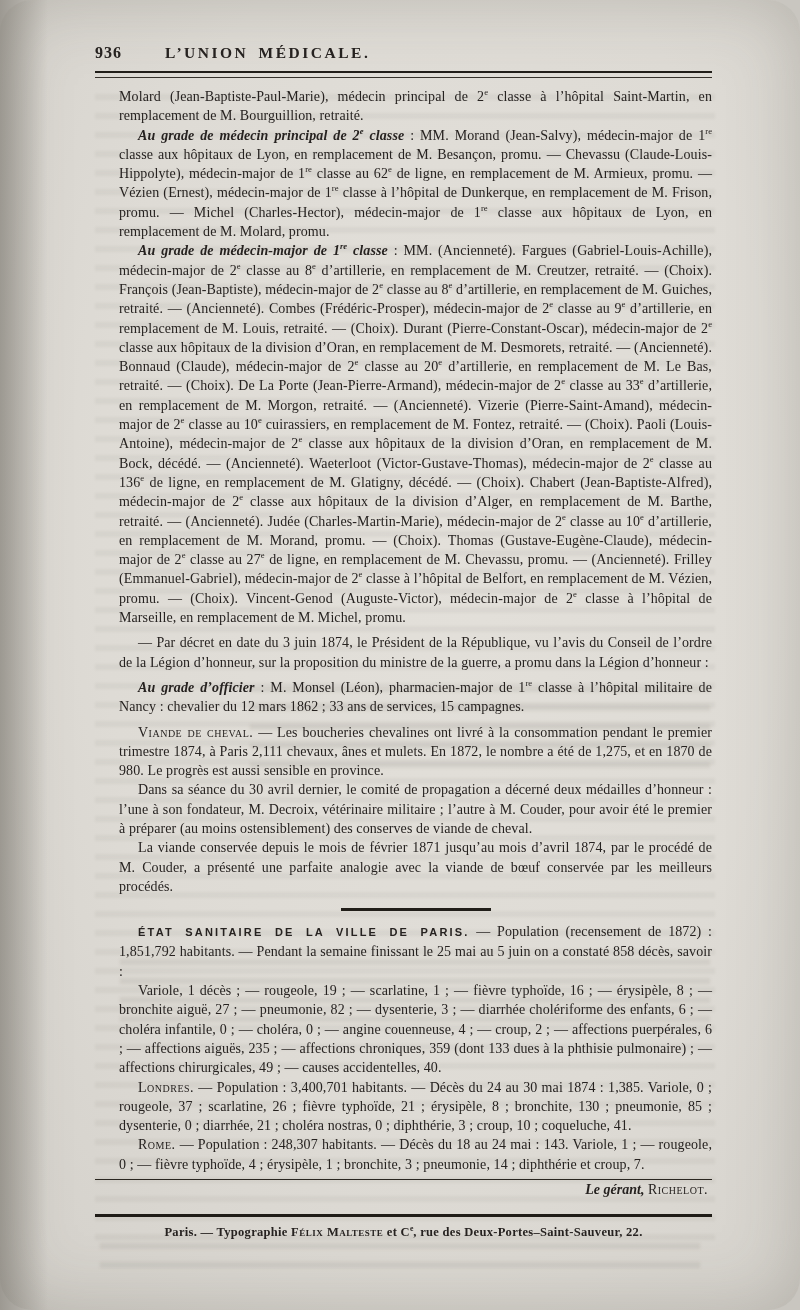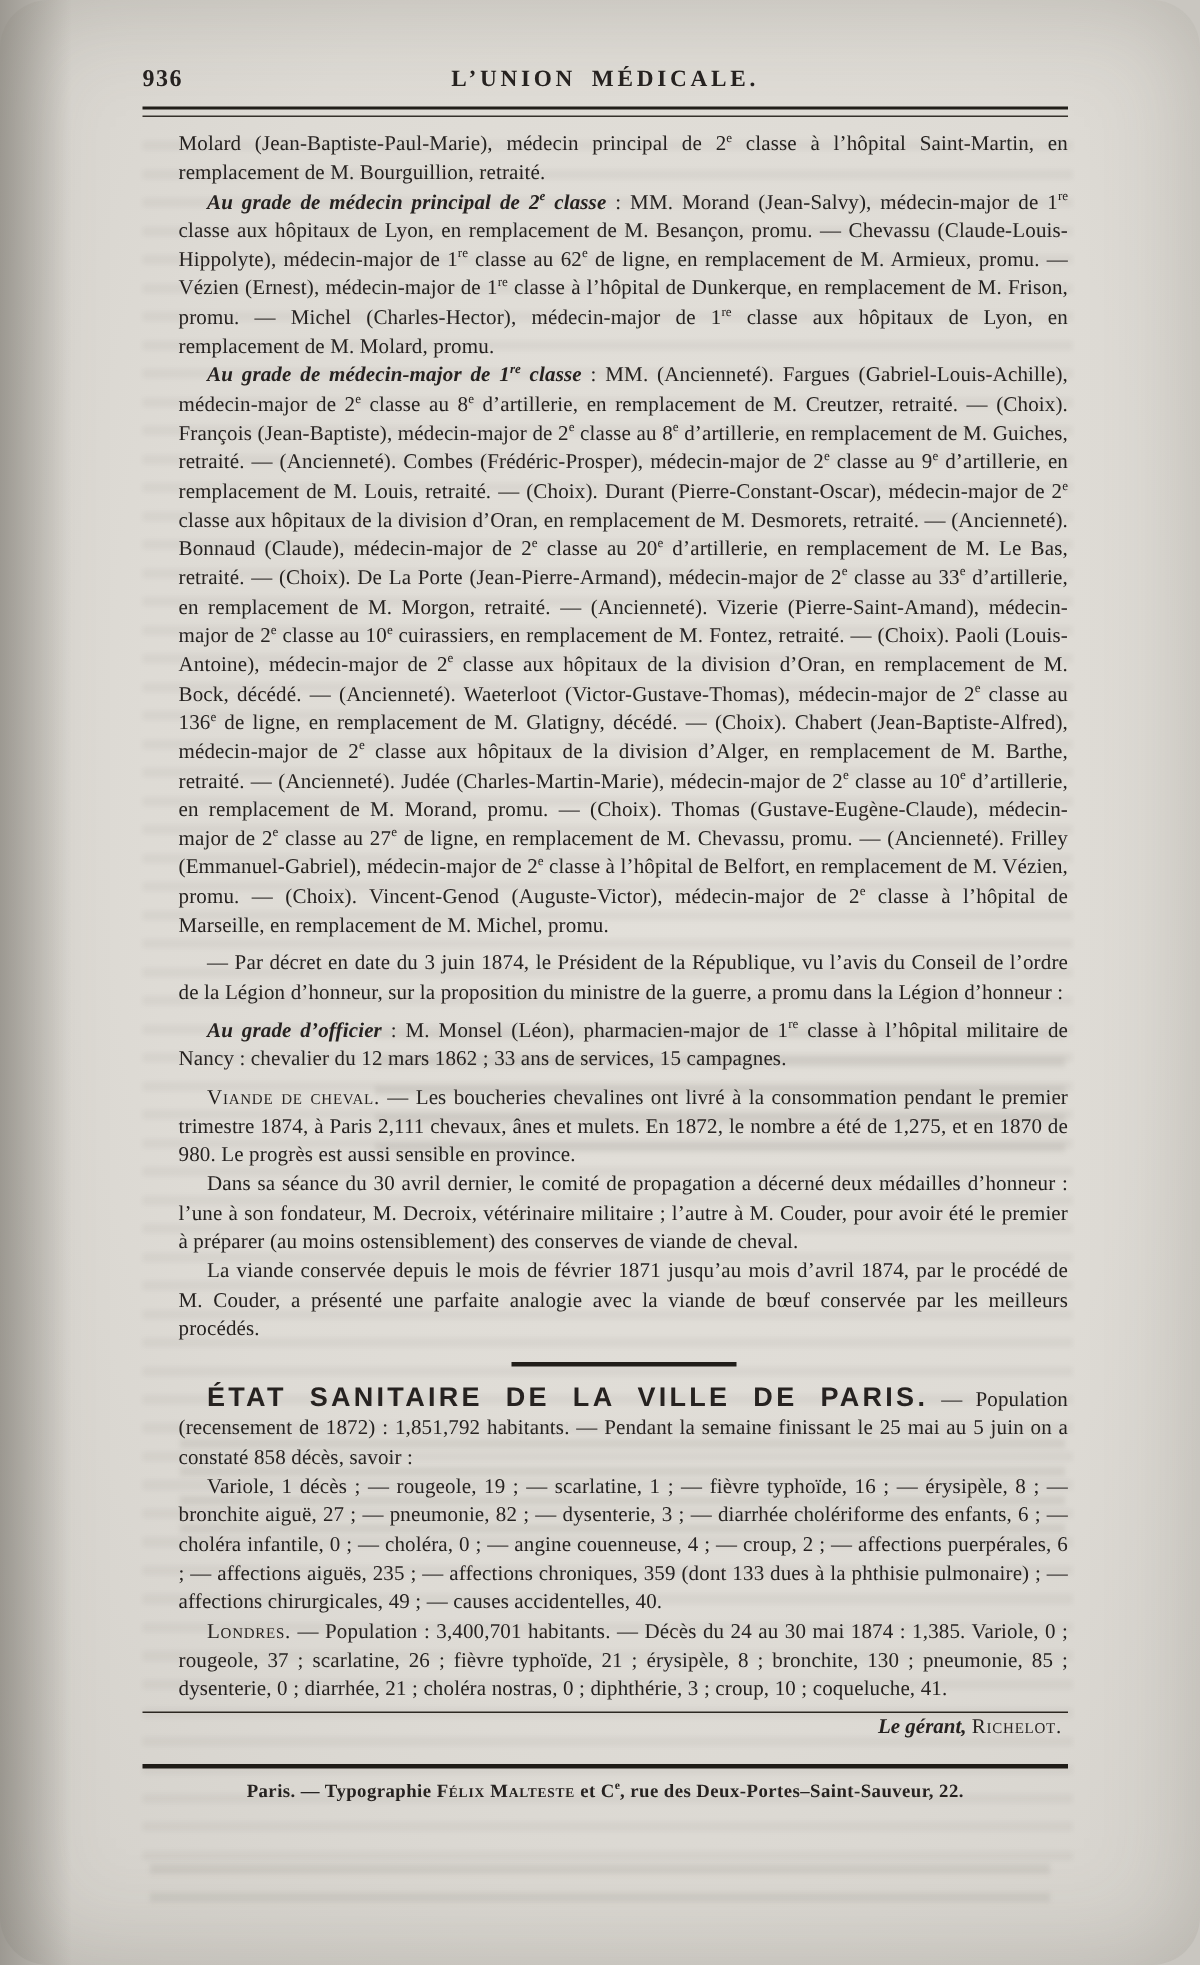--- a/index.html
+++ b/index.html
@@ -37,39 +37,39 @@
 
   .content{
     position:absolute;left:95px;top:44px;width:617px;
     color:#262220;
   }
   .page-header{
     display:grid;grid-template-columns:70px 1fr 70px;align-items:baseline;
   }
   .page-num{font-weight:bold;font-size:16px;letter-spacing:1px;}
   .journal-title{
-    text-align:center;font-weight:bold;font-size:15.5px;letter-spacing:2.5px;
+    text-align:left;font-weight:bold;font-size:15.5px;letter-spacing:2.5px;
     word-spacing:4px;
   }
   .header-rule{
     margin-top:9px;height:4px;
     border-top:2.5px solid #211e19;border-bottom:1px solid #35312b;
   }
   .article{margin-top:9px;margin-left:24px;}
   .para{
     margin:0;font-size:14px;line-height:19.3px;text-align:justify;
     letter-spacing:.1px;
   }
   .para.indent{text-indent:19px;}
   .para.gap{margin-top:6px;}
   .r-i{font-style:italic;font-weight:bold;}
   .r-sc{font-variant:small-caps;letter-spacing:.5px;}
   .r-hd{
     font-family:"Liberation Sans",sans-serif;font-weight:bold;
-    font-size:18px;letter-spacing:2.2px;word-spacing:3px;
+    font-size:11px;letter-spacing:2.2px;word-spacing:3px;
   }
   sup{font-size:.62em;line-height:0;vertical-align:super;letter-spacing:0;}
   .divider{
     width:150px;border-top:3px solid #211e19;margin:12px auto 11px auto;
   }
   .page-footer{margin-top:5px;}
   .rule-thin{border-top:1.5px solid #2a2620;}
   .gerant{
     text-align:right;font-size:14px;padding:2px 4px 16px 0;
   }
@@ -105,20 +105,21 @@
         <p class="para indent"><span class="r-i">Au grade de médecin-major de 1<sup>re</sup> classe</span><span> : MM. (Ancienneté). Fargues (Gabriel-Louis-Achille), médecin-major de 2<sup>e</sup> classe au 8<sup>e</sup> d’artillerie, en remplacement de M. Creutzer, retraité. — (Choix). François (Jean-Baptiste), médecin-major de 2<sup>e</sup> classe au 8<sup>e</sup> d’artillerie, en remplacement de M. Guiches, retraité. — (Ancienneté). Combes (Frédéric-Prosper), médecin-major de 2<sup>e</sup> classe au 9<sup>e</sup> d’artillerie, en remplacement de M. Louis, retraité. — (Choix). Durant (Pierre-Constant-Oscar), médecin-major de 2<sup>e</sup> classe aux hôpitaux de la division d’Oran, en remplacement de M. Desmorets, retraité. — (Ancienneté). Bonnaud (Claude), médecin-major de 2<sup>e</sup> classe au 20<sup>e</sup> d’artillerie, en remplacement de M. Le Bas, retraité. — (Choix). De La Porte (Jean-Pierre-Armand), médecin-major de 2<sup>e</sup> classe au 33<sup>e</sup> d’artillerie, en remplacement de M. Morgon, retraité. — (Ancienneté). Vizerie (Pierre-Saint-Amand), médecin-major de 2<sup>e</sup> classe au 10<sup>e</sup> cuirassiers, en remplacement de M. Fontez, retraité. — (Choix). Paoli (Louis-Antoine), médecin-major de 2<sup>e</sup> classe aux hôpitaux de la division d’Oran, en remplacement de M. Bock, décédé. — (Ancienneté). Waeterloot (Victor-Gustave-Thomas), médecin-major de 2<sup>e</sup> classe au 136<sup>e</sup> de ligne, en remplacement de M. Glatigny, décédé. — (Choix). Chabert (Jean-Baptiste-Alfred), médecin-major de 2<sup>e</sup> classe aux hôpitaux de la division d’Alger, en remplacement de M. Barthe, retraité. — (Ancienneté). Judée (Charles-Martin-Marie), médecin-major de 2<sup>e</sup> classe au 10<sup>e</sup> d’artillerie, en remplacement de M. Morand, promu. — (Choix). Thomas (Gustave-Eugène-Claude), médecin-major de 2<sup>e</sup> classe au 27<sup>e</sup> de ligne, en remplacement de M. Chevassu, promu. — (Ancienneté). Frilley (Emmanuel-Gabriel), médecin-major de 2<sup>e</sup> classe à l’hôpital de Belfort, en remplacement de M. Vézien, promu. — (Choix). Vincent-Genod (Auguste-Victor), médecin-major de 2<sup>e</sup> classe à l’hôpital de Marseille, en remplacement de M. Michel, promu.</span></p>
         <p class="para indent gap"><span>— Par décret en date du 3 juin 1874, le Président de la République, vu l’avis du Conseil de l’ordre de la Légion d’honneur, sur la proposition du ministre de la guerre, a promu dans la Légion d’honneur :</span></p>
         <p class="para indent gap"><span class="r-i">Au grade d’officier</span><span> : M. Monsel (Léon), pharmacien-major de 1<sup>re</sup> classe à l’hôpital militaire de Nancy : chevalier du 12 mars 1862 ; 33 ans de services, 15 campagnes.</span></p>
         <p class="para indent gap"><span class="r-sc">Viande de cheval.</span><span> — Les boucheries chevalines ont livré à la consommation pendant le premier trimestre 1874, à Paris 2,111 chevaux, ânes et mulets. En 1872, le nombre a été de 1,275, et en 1870 de 980. Le progrès est aussi sensible en province.</span></p>
         <p class="para indent"><span>Dans sa séance du 30 avril dernier, le comité de propagation a décerné deux médailles d’honneur : l’une à son fondateur, M. Decroix, vétérinaire militaire ; l’autre à M. Couder, pour avoir été le premier à préparer (au moins ostensiblement) des conserves de viande de cheval.</span></p>
         <p class="para indent"><span>La viande conservée depuis le mois de février 1871 jusqu’au mois d’avril 1874, par le procédé de M. Couder, a présenté une parfaite analogie avec la viande de bœuf conservée par les meilleurs procédés.</span></p>
         <div class="divider"></div>
         <p class="para indent"><span class="r-hd">ÉTAT SANITAIRE DE LA VILLE DE PARIS.</span><span> — Population (recensement de 1872) : 1,851,792 habitants. — Pendant la semaine finissant le 25 mai au 5 juin on a constaté 858 décès, savoir :</span></p>
         <p class="para indent"><span>Variole, 1 décès ; — rougeole, 19 ; — scarlatine, 1 ; — fièvre typhoïde, 16 ; — érysipèle, 8 ; — bronchite aiguë, 27 ; — pneumonie, 82 ; — dysenterie, 3 ; — diarrhée cholériforme des enfants, 6 ; — choléra infantile, 0 ; — choléra, 0 ; — angine couenneuse, 4 ; — croup, 2 ; — affections puerpérales, 6 ; — affections aiguës, 235 ; — affections chroniques, 359 (dont 133 dues à la phthisie pulmonaire) ; — affections chirurgicales, 49 ; — causes accidentelles, 40.</span></p>
         <p class="para indent"><span class="r-sc">Londres.</span><span> — Population : 3,400,701 habitants. — Décès du 24 au 30 mai 1874 : 1,385. Variole, 0 ; rougeole, 37 ; scarlatine, 26 ; fièvre typhoïde, 21 ; érysipèle, 8 ; bronchite, 130 ; pneumonie, 85 ; dysenterie, 0 ; diarrhée, 21 ; choléra nostras, 0 ; diphthérie, 3 ; croup, 10 ; coqueluche, 41.</span></p>
+        <p class="para indent"><span class="r-sc">Rome.</span><span> — Population : 248,307 habitants. — Décès du 18 au 24 mai : 143. Variole, 1 ; — rougeole, 0 ; — fièvre typhoïde, 4 ; érysipèle, 1 ; bronchite, 3 ; pneumonie, 14 ; diphthérie et croup, 7.</span></p>
       </div>
 
     <div class="page-footer">
       <div class="rule-thin"></div>
       <div class="gerant">
         <span class="r-i">Le gérant,</span>
         <span class="r-sc">Richelot.</span>
       </div>
       <div class="rule-thick"></div>
       <div class="imprint" id="imprint"><span>Paris. — Typographie </span><span class="r-sc">Félix Malteste</span><span> et C<sup>e</sup>, rue des Deux-Portes–Saint-Sauveur, 22.</span></div>

